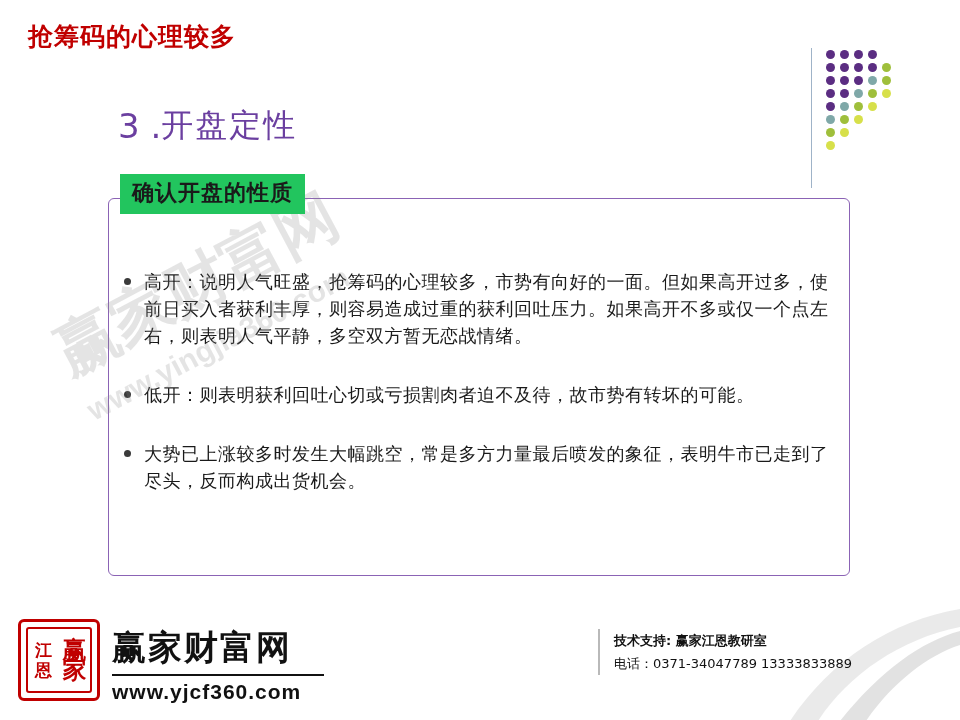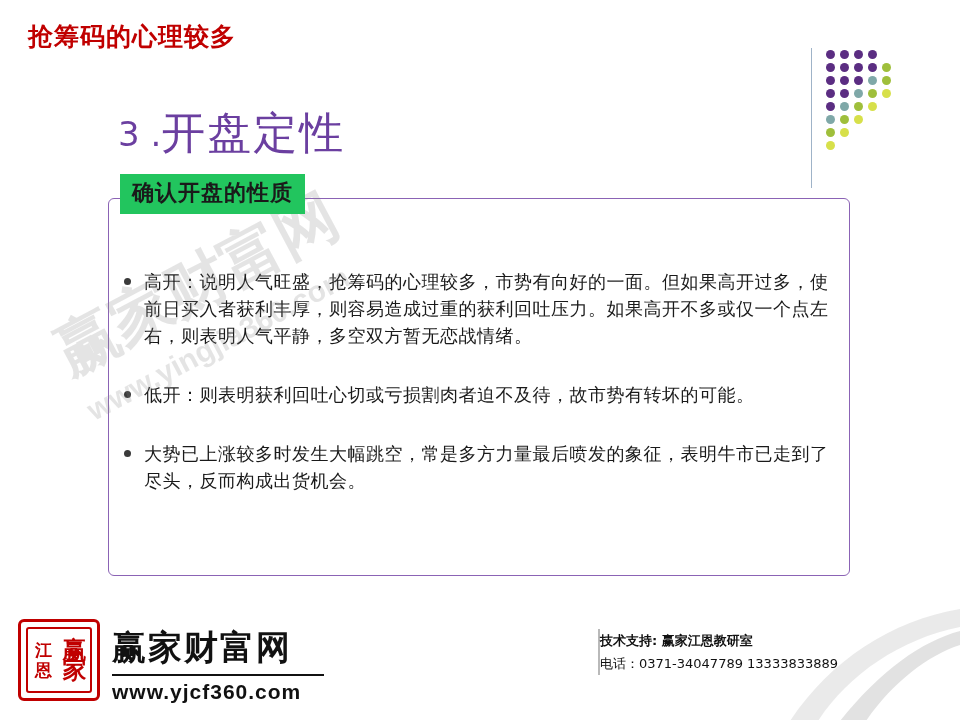--- a/index.html
+++ b/index.html
@@ -65,21 +65,21 @@
   .title-num {
     font-family: "DejaVu Sans", "Liberation Sans", sans-serif;
     font-size: 34px;
     color: #6b3fa0;
     font-weight: 500;
     display: inline-block;
     vertical-align: middle;
   }
   .title-text {
     font-family: "DejaVu Sans", "Liberation Sans", sans-serif;
-    font-size: 44px;
+    font-size: 32px;
     color: #6b3fa0;
     font-weight: 500;
     display: inline-block;
     vertical-align: middle;
     letter-spacing: 2px;
   }
 
   
   .subtitle {
     position: absolute;
@@ -244,20 +244,21 @@
     font-weight: bold;
     color: #111111;
     letter-spacing: 1px;
   }
 
   .contact {
     position: absolute;
     left: 598px;
     top: 28px;
     border-left: 2px solid #b9b9b9;
+    padding-left: 14px;
   }
   .contact-line {
     font-family: "DejaVu Sans", "Liberation Sans", sans-serif;
     font-size: 13px;
     color: #111111;
     line-height: 23px;
     white-space: nowrap;
   }
   .contact-line.bold {
     font-weight: bold;

